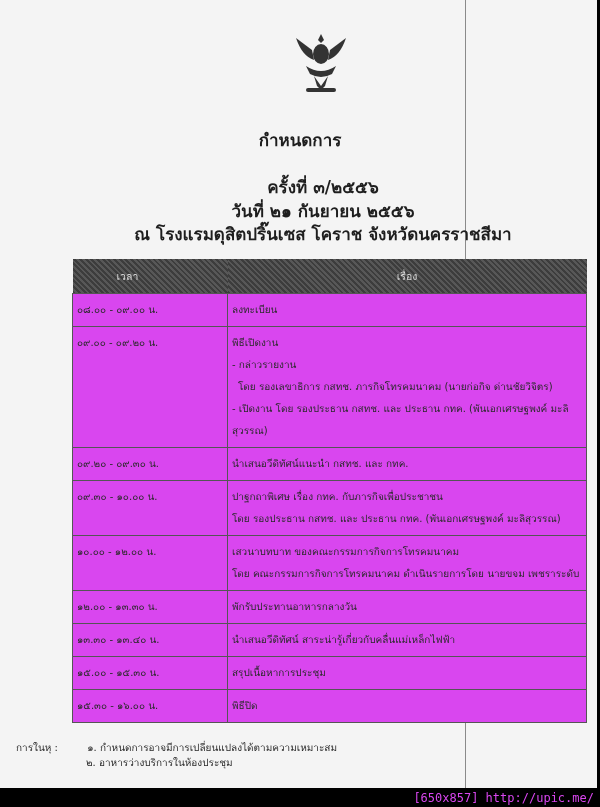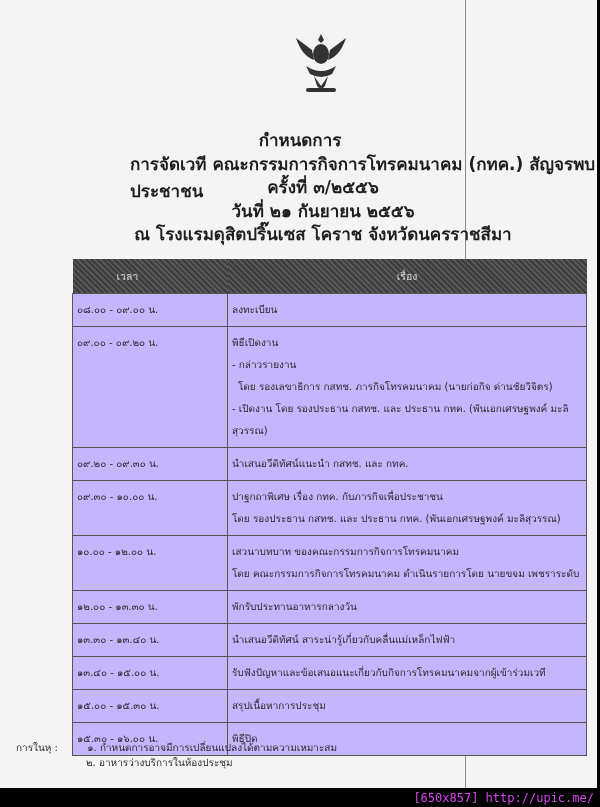--- a/index.html
+++ b/index.html
@@ -9,21 +9,21 @@
   .scanline { position:absolute; left:465px; top:0; width:1px; height:788px; background:#8a8a8a; }
   .emblem { position:absolute; left:292px; top:28px; width:58px; height:70px; }
   .hdr { position:absolute; left:0; width:600px; text-align:center; font-weight:bold; font-size:17px; color:#1e1e1e; }
   .hdr.h1 { top:126px; }
   .hdr.h2 { top:150px; left:130px; width:auto; text-align:left; }
   .hdr.h3 { top:173px; left:23px; }
   .hdr.h4 { top:197px; left:23px; }
   .hdr.h5 { top:220px; left:23px; }
   table.sched { position:absolute; left:72px; top:259px; width:515px; border-collapse:collapse; font-size:10px; }
   table.sched th { background:#4a4a4a; background-image:repeating-linear-gradient(45deg,#3c3c3c 0 2px,#575757 2px 4px); color:#d8d8d8; height:32px; font-weight:normal; font-size:10.5px; }
-  table.sched td { border:1px solid #555; vertical-align:top; padding:5px 4px 5px 4px; line-height:22px; color:#2a2a2a; background:#c4b5fd; }
+  table.sched td { border:1px solid #555; vertical-align:top; padding:5px 4px 5px 4px; line-height:22px; color:#2a2a2a; background:#d946ef; }
   table.sched td.time { width:110px; white-space:nowrap; }
   table.sched th.time { text-align:left; padding-left:44px; width:110px; }
   table.sched th.subj { }
   .indent { padding-left:6px; }
   .notes { position:absolute; left:16px; top:740px; font-size:10px; color:#2a2a2a; }
   .notes .lbl { display:inline-block; width:68px; }
   .notes .row2 { margin-left:70px; margin-top:0; }
   .watermark { position:absolute; right:6px; bottom:2px; color:#d946ef; font-size:12px; font-family:"DejaVu Sans Mono", monospace; }
 </style>
 </head>
@@ -38,21 +38,20 @@
       <path d="M4 10 q6 18 18 22 l-2 -10 z"></path>
       <path d="M54 10 q-6 18 -18 22 l2 -10 z"></path>
       <ellipse cx="29" cy="26" rx="8" ry="10"></ellipse>
       <path d="M14 38 q15 10 30 0 l-4 8 q-11 6 -22 0z"></path>
       <path d="M22 48 l7 10 7 -10 -3 10 -4 4 -4 -4z"></path>
       <rect x="14" y="60" width="30" height="4" rx="2"></rect>
     </g>
   </svg>
 
   <div class="hdr h1">กำหนดการ</div>
-  <div class="hdr h2">การจัดเวที คณะกรรมการกิจการโทรคมนาคม (กทค.) สัญจรพบประชาชน</div>
   <div class="hdr h3">ครั้งที่ ๓/๒๕๕๖</div>
   <div class="hdr h4">วันที่ ๒๑ กันยายน ๒๕๕๖</div>
   <div class="hdr h5">ณ โรงแรมดุสิตปริ๊นเซส โคราช จังหวัดนครราชสีมา</div>
 
   <table class="sched">
     <thead>
       <tr>
         <th class="time">เวลา</th>
         <th class="subj">เรื่อง</th>
       </tr>
@@ -99,26 +98,20 @@
             <div>พักรับประทานอาหารกลางวัน</div>
           </td>
       </tr>
       <tr>
         <td class="time">๑๓.๓๐ - ๑๓.๔๐ น.</td>
         <td>
             <div>นำเสนอวีดิทัศน์ สาระน่ารู้เกี่ยวกับคลื่นแม่เหล็กไฟฟ้า</div>
           </td>
       </tr>
       <tr>
-        <td class="time">๑๓.๔๐ - ๑๕.๐๐ น.</td>
-        <td>
-            <div>รับฟังปัญหาและข้อเสนอแนะเกี่ยวกับกิจการโทรคมนาคมจากผู้เข้าร่วมเวที</div>
-          </td>
-      </tr>
-      <tr>
         <td class="time">๑๕.๐๐ - ๑๕.๓๐ น.</td>
         <td>
             <div>สรุปเนื้อหาการประชุม</div>
           </td>
       </tr>
       <tr>
         <td class="time">๑๕.๓๐ - ๑๖.๐๐ น.</td>
         <td>
             <div>พิธีปิด</div>
           </td>

